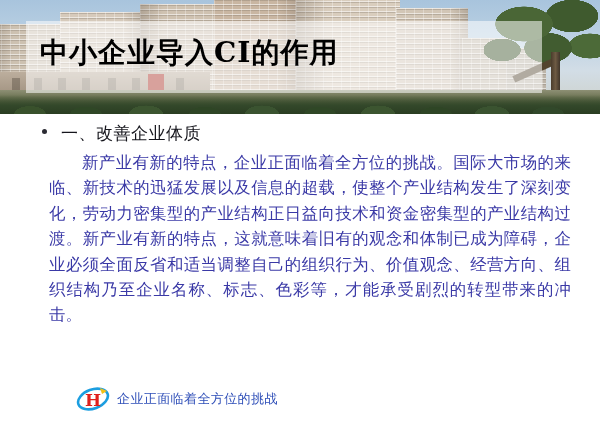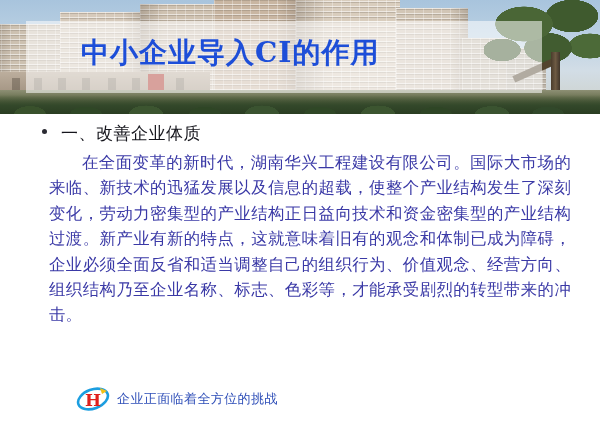--- a/index.html
+++ b/index.html
@@ -159,23 +159,22 @@
   }
   #title-text {
     position: absolute;
     left: 40px;
     top: 36px;
     font-family: "DejaVu Serif", "Liberation Serif", serif;
     font-weight: bold;
     font-size: 28px;
     line-height: 34px;
     letter-spacing: 1px;
-    color: #1d4ed8;
+    color: #000000;
     white-space: nowrap;
-    margin-left: 41px;
   }
 
   
   #content {
     position: absolute;
     left: 8px;
     top: 114px;
     width: 600px;
     height: 334px;
     background: #ffffff;
@@ -317,21 +316,21 @@
     <div id="title-text">中小企业导入CI的作用</div>
   </div>
 
   <div id="content">
 
     <div id="bullet-row">
       <span id="bullet-dot"></span>
       <span id="bullet-label">一、改善企业体质</span>
     </div>
 
-    <div id="paragraph">在全面变革的新时代，湖南华兴工程建设有限公司。国际大市场的来临、新技术的迅猛发展以及信息的超载，使整个产业结构发生了深刻变化，劳动力密集型的产业结构正日益向技术和资金密集型的产业结构过渡。新产业有新的特点，这就意味着旧有的观念和体制已成为障碍，企业必须全面反省和适当调整自己的组织行为、价值观念、经营方向、组织结构乃至企业名称、标志、色彩等，才能承受剧烈的转型带来的冲击。</div>
+    <div id="paragraph">新产业有新的特点，企业正面临着全方位的挑战。国际大市场的来临、新技术的迅猛发展以及信息的超载，使整个产业结构发生了深刻变化，劳动力密集型的产业结构正日益向技术和资金密集型的产业结构过渡。新产业有新的特点，这就意味着旧有的观念和体制已成为障碍，企业必须全面反省和适当调整自己的组织行为、价值观念、经营方向、组织结构乃至企业名称、标志、色彩等，才能承受剧烈的转型带来的冲击。</div>
 
     <div id="footer">
       <svg id="logo-mark" viewBox="0 0 34 30">
         <ellipse cx="17" cy="15" rx="15.5" ry="9.5" transform="rotate(-20 17 15)" fill="none" stroke="#1c9ee0" stroke-width="2.6"></ellipse>
         <path d="M24 4 L31 7 L26 10 Z" fill="#f2c018"></path>
         <text x="17" y="22" text-anchor="middle" font-family="DejaVu Serif, Liberation Serif, serif" font-size="17" font-weight="bold" fill="#e0211d">H</text>
       </svg>
       <span id="footer-text">企业正面临着全方位的挑战</span>
     </div>
 

